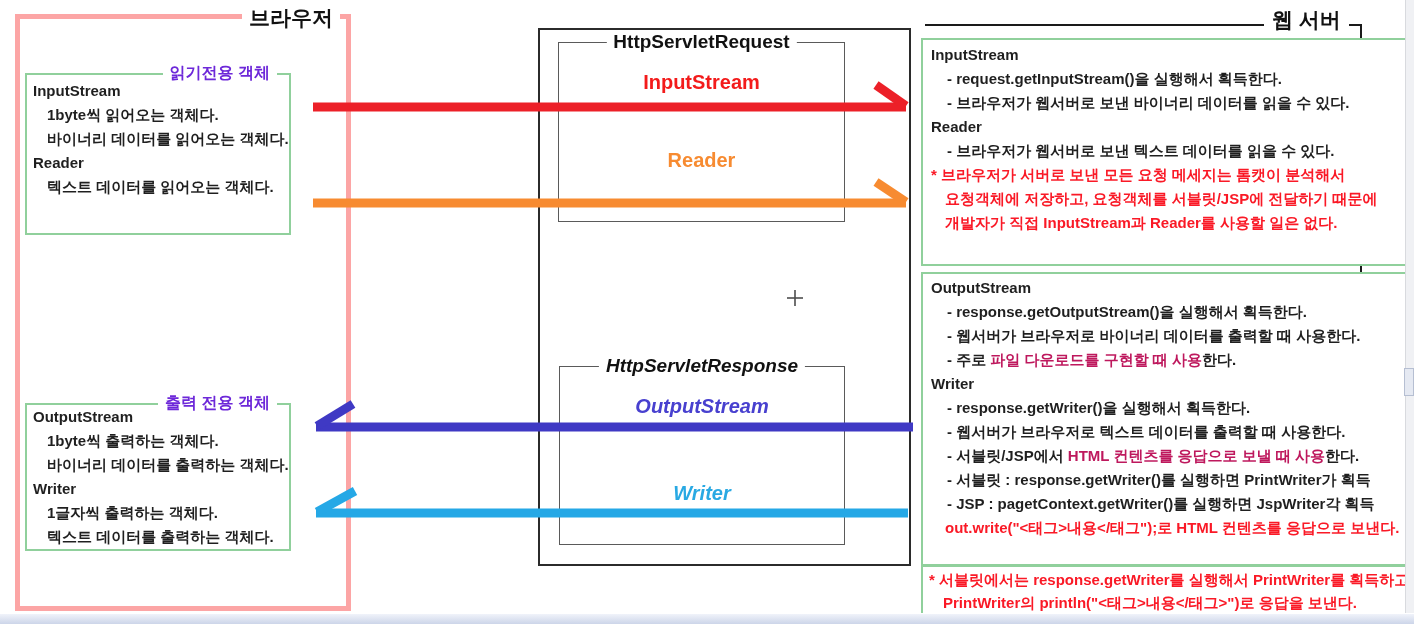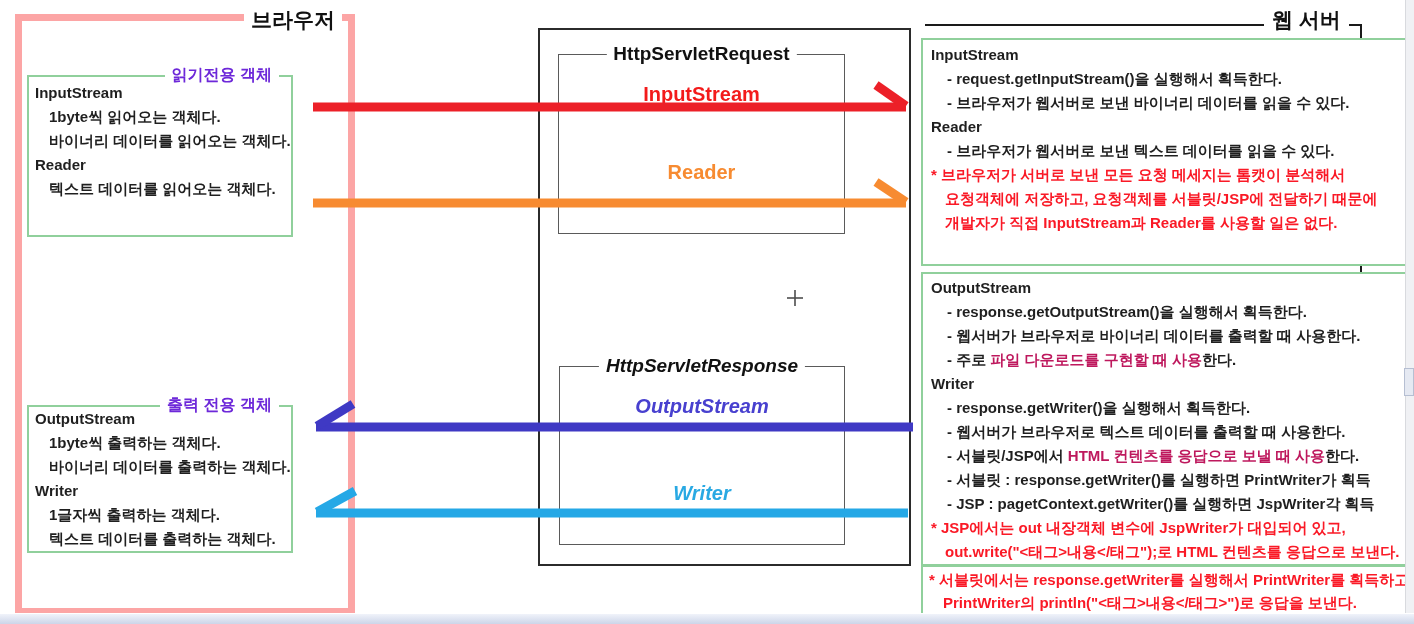--- a/index.html
+++ b/index.html
@@ -1,22 +1,22 @@
 <!DOCTYPE html>
 <html><head>
 <meta charset="utf-8">
 <style>
   html,body{margin:0;padding:0;background:#fff;}
   #canvas{position:relative;width:1414px;height:624px;background:#ffffff;overflow:hidden;
           font-family:"Liberation Sans","DejaVu Sans",sans-serif;color:#1f1f1f;}
   .abs{position:absolute;}
   
-  .browser-box{left:15px;top:14px;width:326px;height:587px;border:7px solid #fca5a5;}
+  .browser-box{left:15px;top:14px;width:326px;height:587px;border:5px solid #fca5a5;}
   .mid-box{left:538px;top:28px;width:369px;height:534px;border:2px solid #2b2b2b;}
-  .req-box{left:558px;top:54px;width:285px;height:178px;border:1px solid #5a5a5a;}
+  .req-box{left:558px;top:42px;width:285px;height:178px;border:1px solid #5a5a5a;}
   .resp-box{left:559px;top:366px;width:284px;height:177px;border:1px solid #5a5a5a;font-style:italic;}
   .gborder{border:2px solid #90d09c;background:#fff;}
   .read-box{left:22px;top:70px;width:262px;height:158px;}
   .write-box{left:22px;top:400px;width:262px;height:144px;}
   .sbox1{left:921px;top:38px;width:484px;height:224px;}
   .sbox2{left:921px;top:272px;width:484px;height:290px;}
   .sbox3{left:921px;top:565px;width:484px;height:47px;}
   
   .on-border{position:absolute;background:#fff;padding:0 7px;white-space:nowrap;font-weight:bold;}
   .t-big{font-size:21px;line-height:26px;color:#111;}
@@ -125,21 +125,20 @@
       <div class="ln">OutputStream</div>
       <div class="ln ind2">- response.getOutputStream()을 실행해서 획득한다.</div>
       <div class="ln ind2">- 웹서버가 브라우저로 바이너리 데이터를 출력할 때 사용한다.</div>
       <div class="ln ind2"><span>- 주로 </span><span class="grn">파일 다운로드를 구현할 때 사용</span><span>한다.</span></div>
       <div class="ln">Writer</div>
       <div class="ln ind2">- response.getWriter()을 실행해서 획득한다.</div>
       <div class="ln ind2">- 웹서버가 브라우저로 텍스트 데이터를 출력할 때 사용한다.</div>
       <div class="ln ind2"><span>- 서블릿/JSP에서 </span><span class="grn">HTML 컨텐츠를 응답으로 보낼 때 사용</span><span>한다.</span></div>
       <div class="ln ind2">- 서블릿 : response.getWriter()를 실행하면 PrintWriter가 획득</div>
       <div class="ln ind2">- JSP : pagetContext.getWriter()를 실행하면 JspWriter각 획득</div>
-      <div class="ln redtext">* JSP에서는 out 내장객체 변수에 JspWriter가 대입되어 있고,</div>
       <div class="ln redtext ind">out.write("&lt;태그&gt;내용&lt;/태그");로 HTML 컨텐츠를 응답으로 보낸다.</div>
     </div>
   </div>
 
   <div class="abs gborder sbox3">
     <div class="pad-s3">
       <div class="ln ln23 redtext">* 서블릿에서는 response.getWriter를 실행해서 PrintWriter를 획득하고,</div>
       <div class="ln ln23 redtext ind">PrintWriter의 println("&lt;태그&gt;내용&lt;/태그&gt;")로 응답을 보낸다.</div>
     </div>
   </div>

